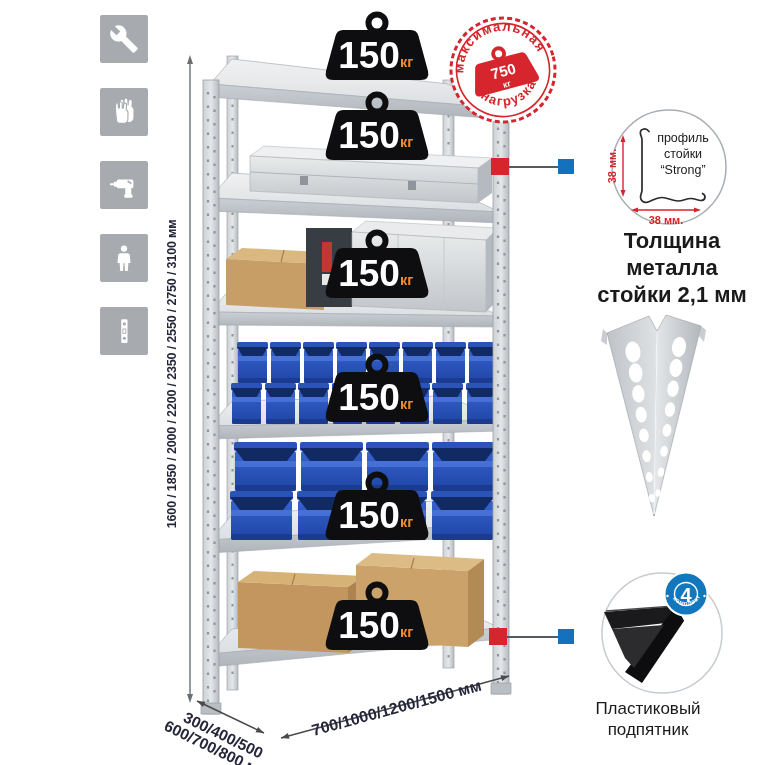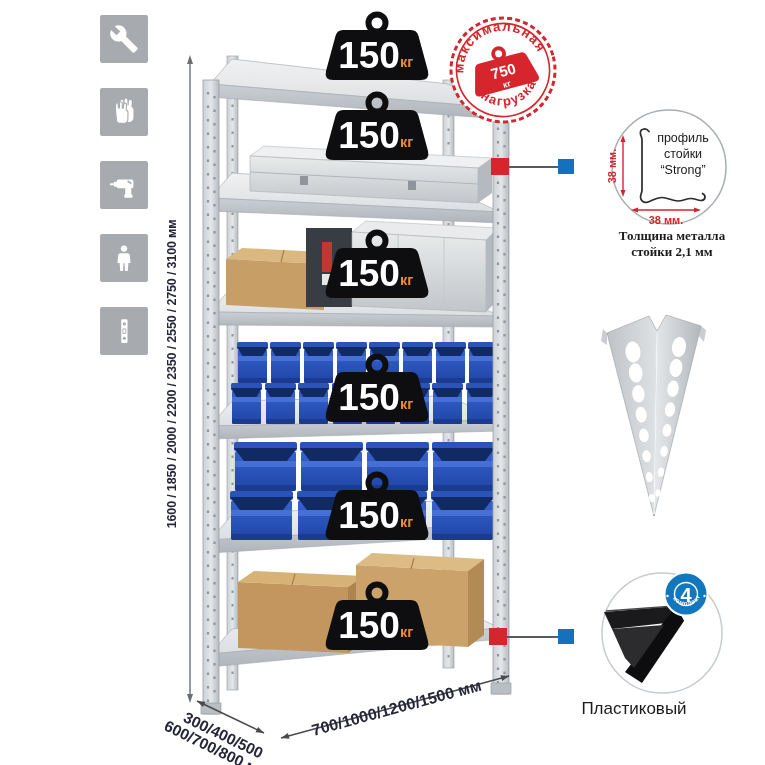--- a/index.html
+++ b/index.html
@@ -3,21 +3,21 @@
 <meta charset="utf-8">
 <style>
   html,body{margin:0;padding:0;background:#fff;}
   .canvas{position:relative;width:765px;height:765px;background:#ffffff;overflow:hidden;
           font-family:"Liberation Sans",sans-serif;}
   .tool-icon{position:absolute;left:100px;width:48px;height:48px;background:#a7abb0;
              border-radius:2px;display:flex;align-items:center;justify-content:center;}
   .main-svg{position:absolute;left:0;top:0;}
   .main-svg text{font-family:"Liberation Sans",sans-serif;}
   .caption{position:absolute;text-align:center;color:#1a1a1a;line-height:1.22;}
-  .caption-bold{font-size:13px;font-weight:bold;font-family:Liberation Serif, serif;}
+  .caption-bold{font-size:22px;font-weight:bold;}
   .caption-med{font-size:17px;font-weight:500;}
 </style>
 </head>
 <body>
 
 <div class="canvas">
 
   <div class="tool-icon" style="top:15px">
     <svg viewBox="0 0 24 24" width="30" height="30">
         <path fill="#fff" d="M22.7 19l-9.1-9.1c.9-2.3.4-5-1.5-6.9-2-2-5-2.4-7.4-1.3L9 6 6 9 1.6 4.7C.4 7.1.9 10.1 2.9 12.1c1.9 1.9 4.6 2.4 6.9 1.5l9.1 9.1c.4.4 1 .4 1.4 0l2.3-2.3c.5-.4.5-1.1.1-1.4z"></path>
@@ -365,17 +365,18 @@
       <polygon points="281,738 289.5,738.8 287.9,733" fill="#4a4a4a"></polygon>
       <polygon points="509,676 502.1,681 500.5,675.2" fill="#4a4a4a"></polygon>
       <text transform="translate(398,713) rotate(-15.2)" text-anchor="middle" font-size="16" font-weight="bold" fill="#26263a">700/1000/1200/1500 мм</text>
     </g>
   </svg>
 
   <div class="caption caption-bold" style="left:582px;top:228px;width:180px;">
     <div>Толщина металла</div>
     <div>стойки 2,1 мм</div>
   </div>
-  <div class="caption caption-med" style="left:544px;top:699px;width:180px;">
+  <div class="caption caption-med" style="left:558px;top:699px;width:180px;">
     <div>Пластиковый</div>
+    <div>подпятник</div>
   </div>
 
 </div>
 
 </body></html>

